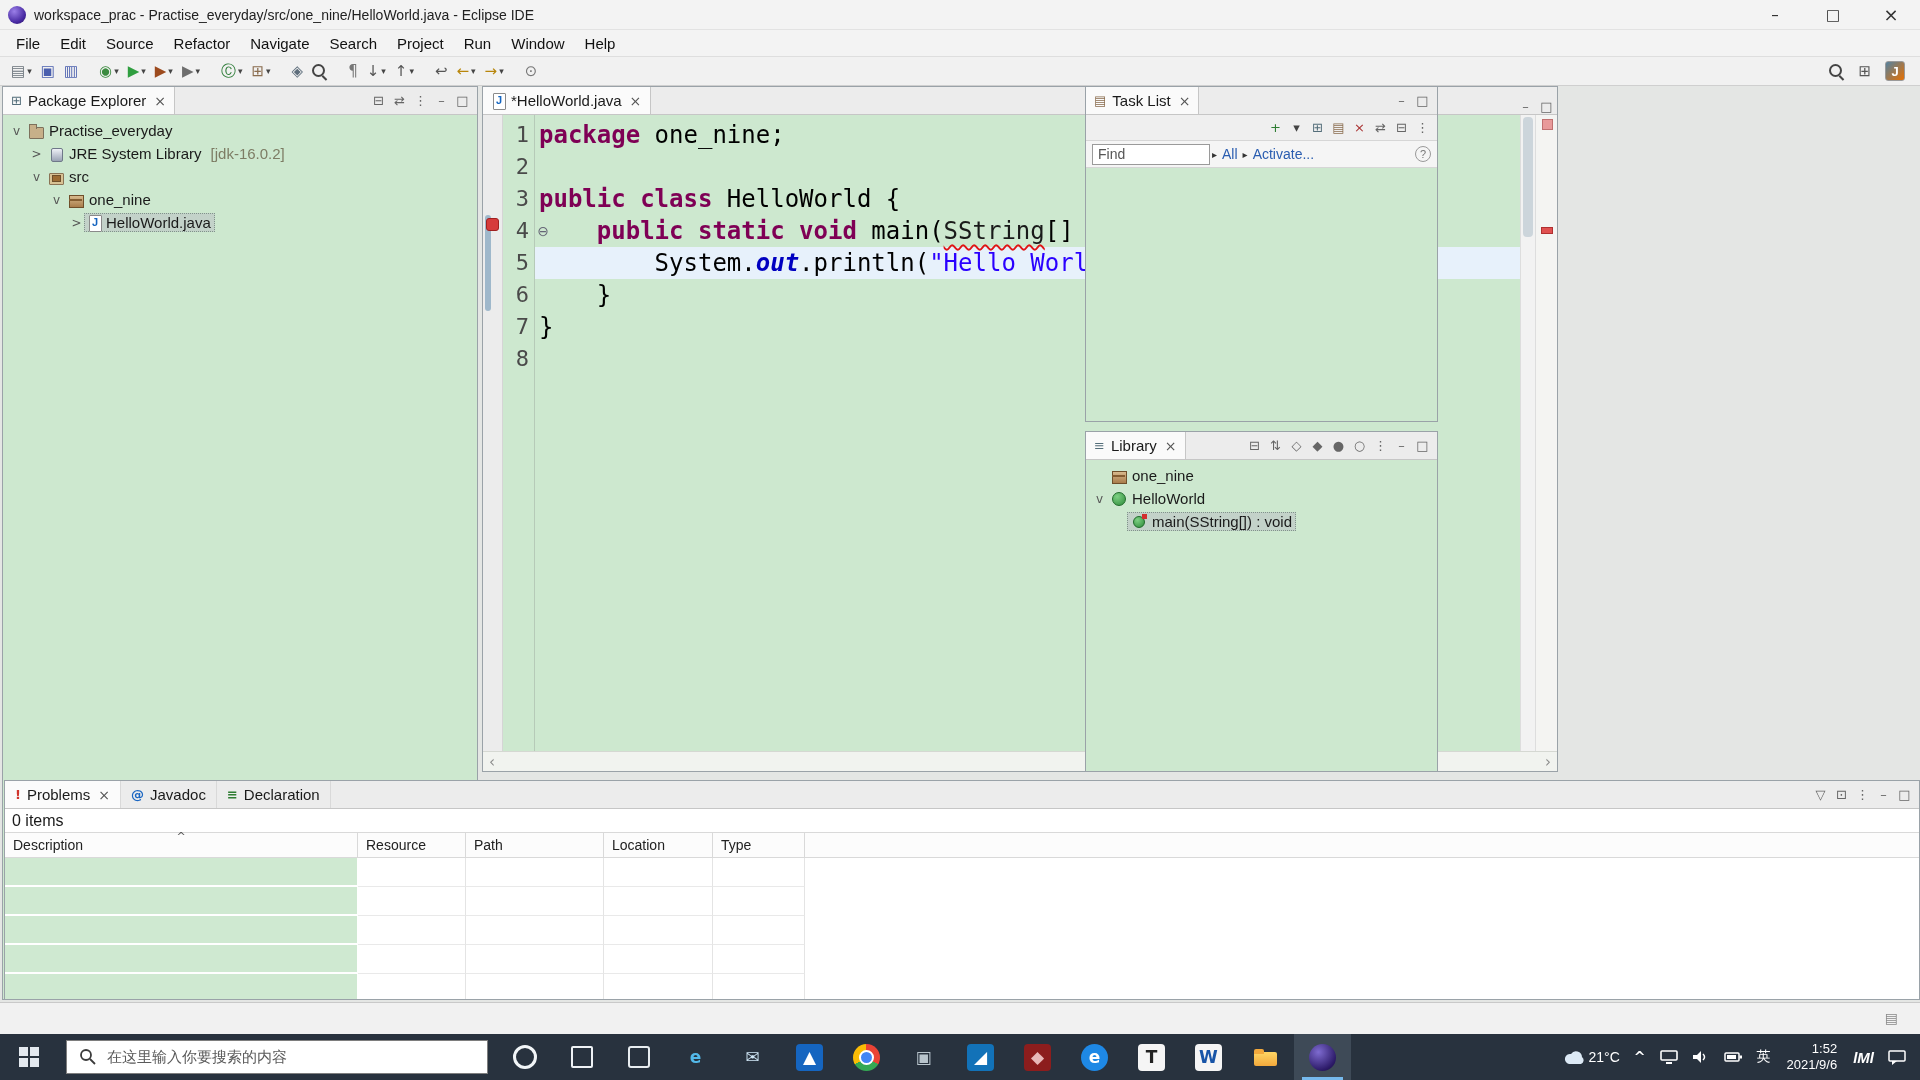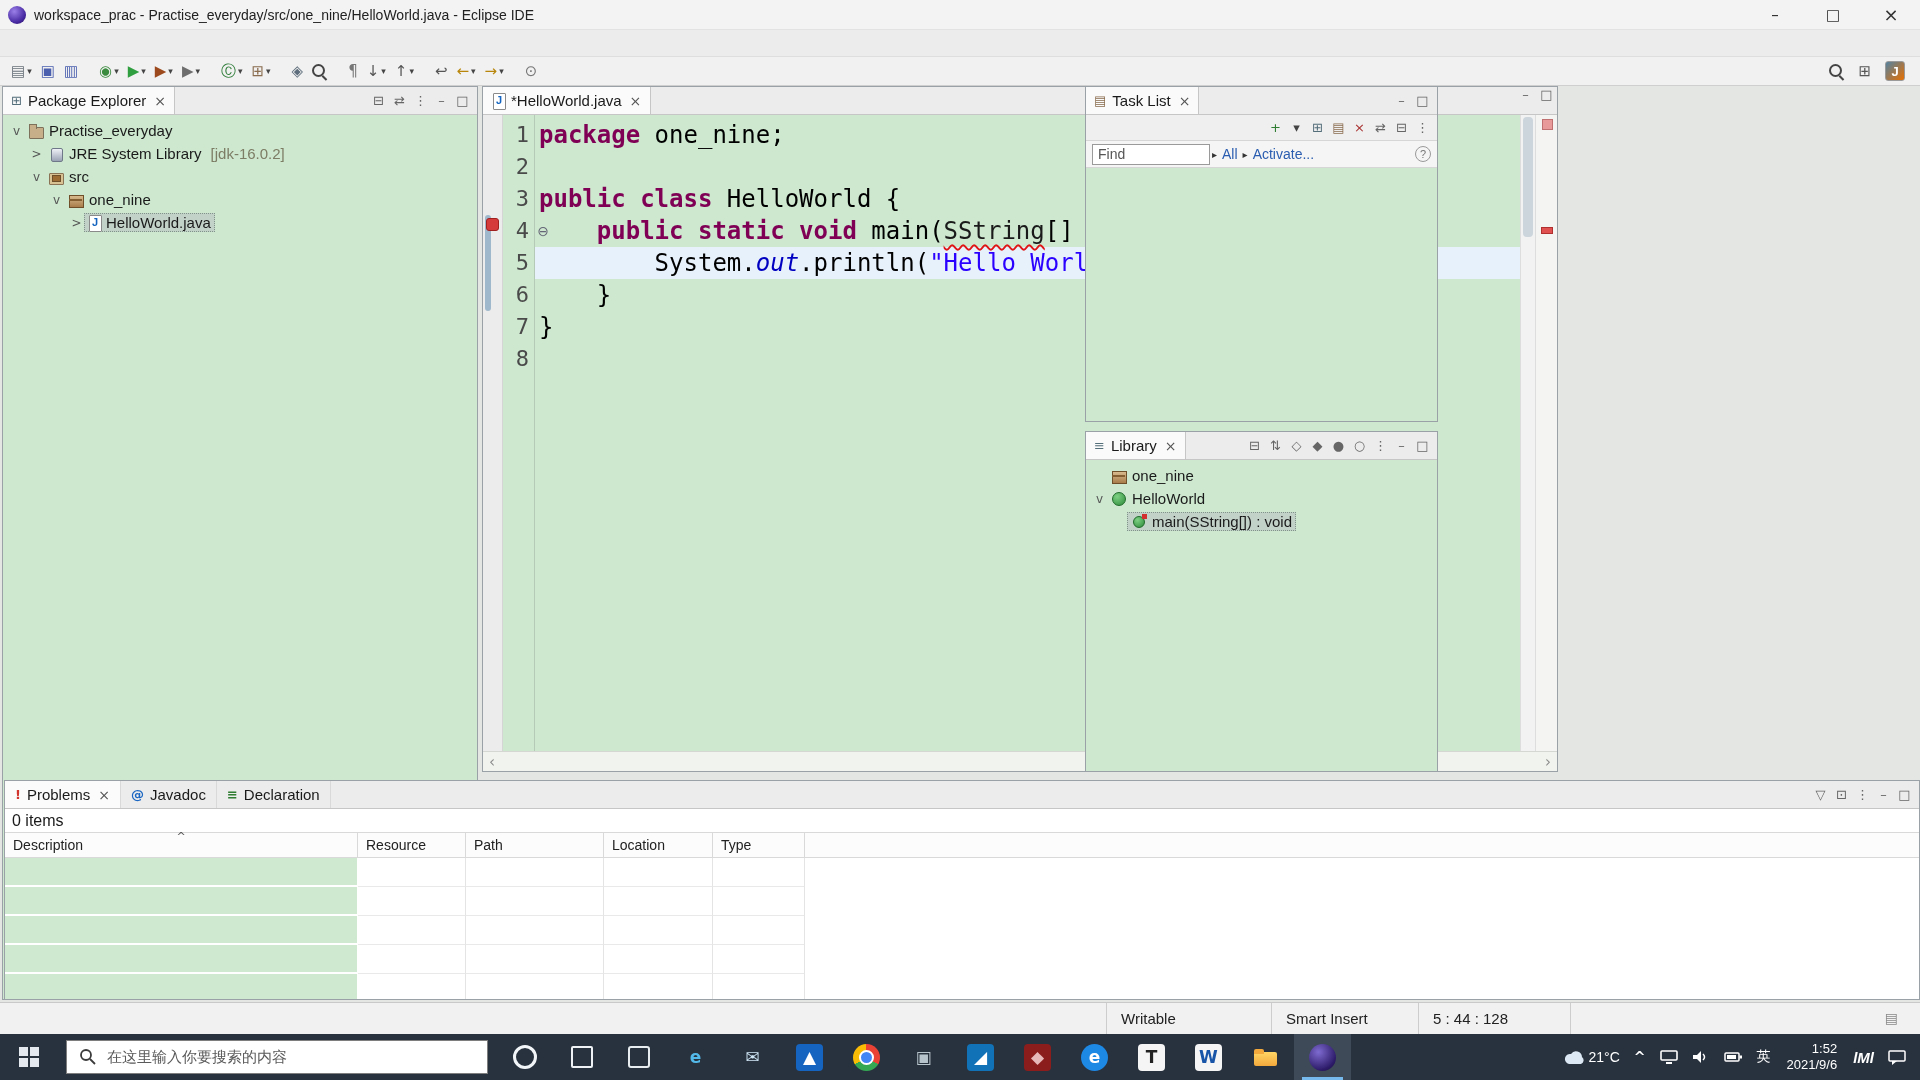--- a/index.html
+++ b/index.html
@@ -65,36 +65,36 @@
   .ticn-jfile::after{content:"J";position:absolute;left:4px;top:1px;font-size:11px;color:#1565c0;font-weight:bold}
   .ticn-class::before{content:"";position:absolute;inset:1px;border-radius:50%;background:radial-gradient(circle at 35% 30%,#7ed184,#2e8b3a);border:1px solid #1f6b2a}
   .ticn-method::before{content:"";position:absolute;inset:2px;border-radius:50%;background:radial-gradient(circle at 35% 30%,#7ed184,#2e8b3a);border:1px solid #1f6b2a}
   .ticn-method::after{content:"";position:absolute;right:0;top:0;width:5px;height:5px;background:#d32f2f}
 
   
   #pkg-panel{left:2px;top:0;width:476px;height:914px}
 
   
   #editor-panel{left:482px;top:0;width:1076px;height:686px;border:1px solid #9aa2a8;background:#cde8cf;position:absolute;display:flex;flex-direction:column}
-  .etabbar{height:28px;background:#ececec;border-bottom:1px solid #c6c6c6;display:flex;align-items:flex-start;flex:none}
+  .etabbar{height:28px;background:#ececec;border-bottom:1px solid #c6c6c6;display:flex;align-items:flex-end;flex:none}
   .etab{height:100%;display:flex;align-items:center;gap:6px;padding:0 9px;background:#fbfbfb;border-right:1px solid #c6c6c6;font-size:15px}
   .ebody{flex:1;display:flex;overflow:hidden}
   .emarker{width:20px;background:#ececec;border-right:1px solid #d5d5d5;position:relative;flex:none}
   .range-band{position:absolute;left:2px;top:100px;width:6px;height:96px;background:#9fb8cb;border-radius:3px}
   .error-marker{position:absolute;left:3px;top:103px;width:13px;height:13px;background:#d63b3b;border:1px solid #a02020;border-radius:3px}
   .egutter{width:32px;background:#cde8cf;border-right:1px solid #b6cab8;font-family:"DejaVu Sans Mono",monospace;font-size:22px;color:#4a4a4a;text-align:right;padding-top:4px;flex:none}
   .gut-row{height:32px;line-height:32px;padding-right:5px;position:relative}
   .fold{position:absolute;right:-15px;top:0;font-size:14px;color:#667;z-index:3;line-height:32px}
   .ecode{flex:1;position:relative;font-family:"DejaVu Sans Mono",monospace;font-size:24px;overflow:hidden;padding-top:4px}
   .code-row{height:32px;line-height:32px;white-space:pre;padding-left:4px}
   .code-row.current-line{background:#e7f1fb}
   .tk-kw{color:#7f0055;font-weight:bold}
   .tk-pl{color:#000}
   .tk-str{color:#2a00ff}
-  .tk-fld{color:#0000c0;font-weight:normal;font-style:italic}
+  .tk-fld{color:#0000c0;font-weight:bold;font-style:italic}
   .tk-err{text-decoration:underline;text-decoration-style:wavy;text-decoration-color:#e01414;text-decoration-thickness:2px;text-underline-offset:5px}
   .tk-cur{display:inline-block;width:2px;height:26px;background:#000;vertical-align:middle;margin-left:1px}
   .evscroll{width:15px;background:#f2f2f2;border-left:1px solid #ddd;position:relative;flex:none}
   .evthumb{position:absolute;left:2px;right:2px;top:2px;height:120px;background:#ccd5db;border-radius:4px}
   .eoverview{width:22px;background:#f4f4f2;border-left:1px solid #ddd;position:relative;flex:none}
   .ov-corner{position:absolute;right:4px;top:4px;width:11px;height:11px;background:#e89a9a;border:1px solid #c07070}
   .ov-err{position:absolute;right:4px;top:112px;width:12px;height:7px;background:#e05050;border:1px solid #b03030}
   .ehscroll{height:20px;background:#f1f3ef;border-top:1px solid #d5d8d2;display:flex;align-items:center;justify-content:space-between;padding:0 6px;flex:none}
   .hs-arrow{color:#8a8a8a;font-size:15px}
 
@@ -167,20 +167,32 @@
   <div class="titlebar">
     <span class="eclipse-logo"></span>
     <span class="title-text">workspace_prac - Practise_everyday/src/one_nine/HelloWorld.java - Eclipse IDE</span>
     <div class="win-controls">
       <span class="win-btn">–</span>
       <span class="win-btn">□</span>
       <span class="win-btn" style="font-size:18px">×</span>
     </div>
   </div>
 
+  <div class="menubar" id="menubar">
+      <span class="menu-item">File</span>
+      <span class="menu-item">Edit</span>
+      <span class="menu-item">Source</span>
+      <span class="menu-item">Refactor</span>
+      <span class="menu-item">Navigate</span>
+      <span class="menu-item">Search</span>
+      <span class="menu-item">Project</span>
+      <span class="menu-item">Run</span>
+      <span class="menu-item">Window</span>
+      <span class="menu-item">Help</span>
+    </div>
 
   <div class="toolbar">
     <div id="toolbar-left">
         <span class="tb-btn">
           <span class="tb-glyph" style="color: rgb(106, 115, 123);">▤</span>
           <span class="tb-caret">▾</span>
         </span>
         <span class="tb-btn">
           <span class="tb-glyph" style="color: rgb(74, 95, 174);">▣</span>
         </span>
@@ -527,25 +539,20 @@
             <div class="ptc" style="width: 138px;"></div>
             <div class="ptc" style="width: 109px;"></div>
             <div class="ptc" style="width: 92px;"></div>
           </div>
         </div>
     </section>
 
   </div>
 
   <div class="statusbar">
-    <div id="status-items">
-        <span class="sb-item">Writable</span>
-        <span class="sb-item">Smart Insert</span>
-        <span class="sb-item">5 : 44 : 128</span>
-      </div>
     <span class="sb-right-icon">▤</span>
   </div>
 
   <div class="taskbar">
     <div class="start-btn">
       <svg width="20" height="20">
         <rect x="0" y="0" width="9" height="9" fill="#e3e9ef"></rect>
           <rect x="11" y="0" width="9" height="9" fill="#e3e9ef"></rect>
         <rect x="0" y="11" width="9" height="9" fill="#e3e9ef"></rect>
           <rect x="11" y="11" width="9" height="9" fill="#e3e9ef"></rect>

